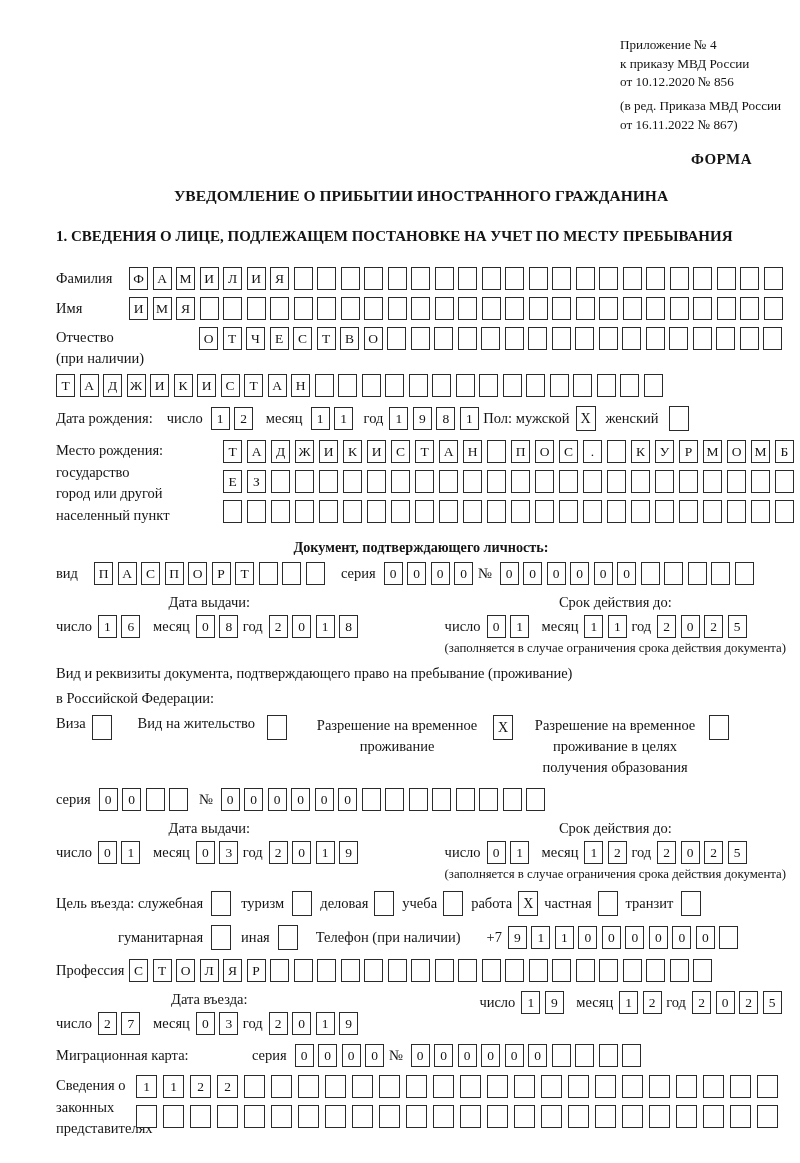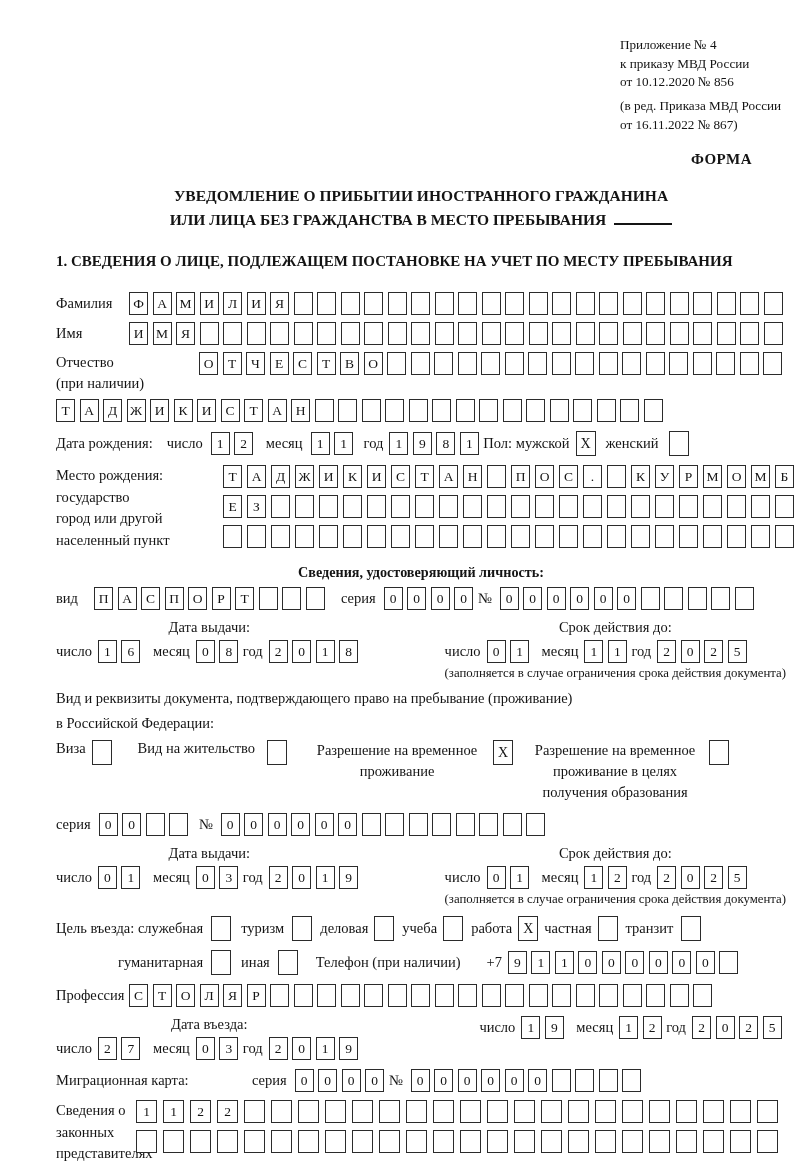--- a/index.html
+++ b/index.html
@@ -62,21 +62,20 @@
     <div>к приказу МВД России</div>
     <div>от 10.12.2020 № 856</div>
     <div class="grp2">(в ред. Приказа МВД России</div>
     <div>от 16.11.2022 № 867)</div>
   </div>
 
   <div class="forma">ФОРМА</div>
 
   <div class="title">
     <div>УВЕДОМЛЕНИЕ О ПРИБЫТИИ ИНОСТРАННОГО ГРАЖДАНИНА</div>
-    <div><span>ИЛИ ЛИЦА БЕЗ ГРАЖДАНСТВА В МЕСТО ПРЕБЫВАНИЯ</span><span class="title-underline"></span></div>
   </div>
 
   <div class="sec-heading">1. СВЕДЕНИЯ О ЛИЦЕ, ПОДЛЕЖАЩЕМ ПОСТАНОВКЕ НА УЧЕТ ПО МЕСТУ ПРЕБЫВАНИЯ</div>
 
   <div class="row" style="margin-top:22px;">
     <span class="lbl lbl-surname">Фамилия</span>
     <span class="cells">
         <span class="cell">Ф</span>
         <span class="cell">А</span>
         <span class="cell">М</span>
@@ -314,21 +313,21 @@
           <span class="cell"></span>
           <span class="cell"></span>
           <span class="cell"></span>
           <span class="cell"></span>
           <span class="cell"></span>
           <span class="cell"></span>
         </span>
     </div>
   </div>
 
-  <div class="doc-heading">Сведения, удостоверяющий личность:</div>
+  <div class="doc-heading">Документ, подтверждающего личность:</div>
 
   <div class="row" style="margin-top:6px;">
     <span class="t" style="width:38px;">вид</span>
     <span class="cells">
         <span class="cell">П</span>
         <span class="cell">А</span>
         <span class="cell">С</span>
         <span class="cell">П</span>
         <span class="cell">О</span>
         <span class="cell">Р</span>

